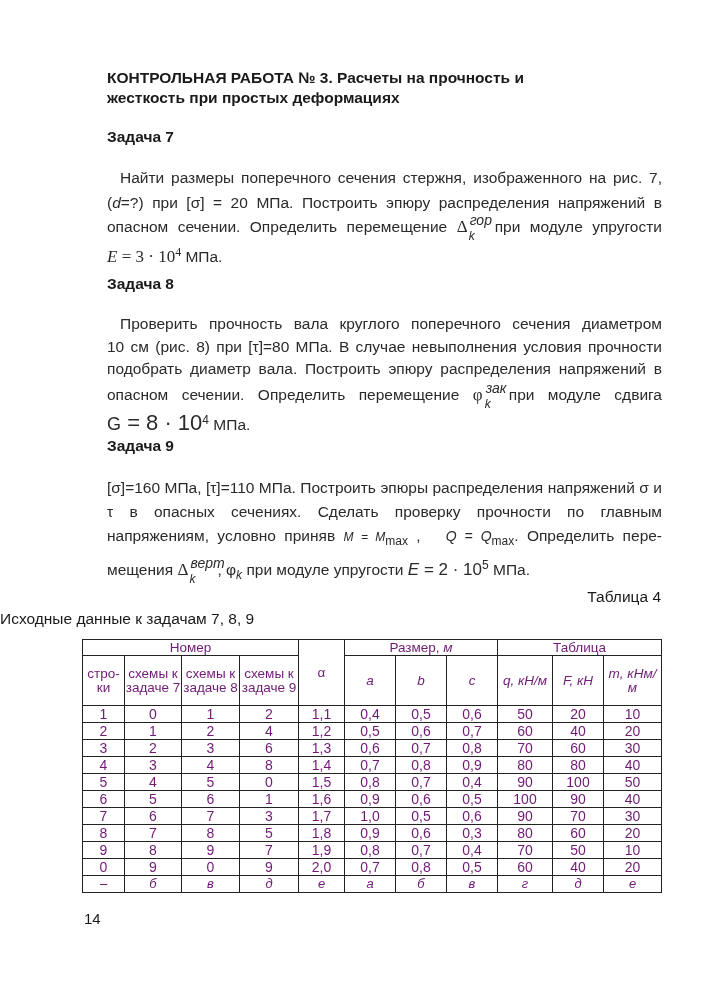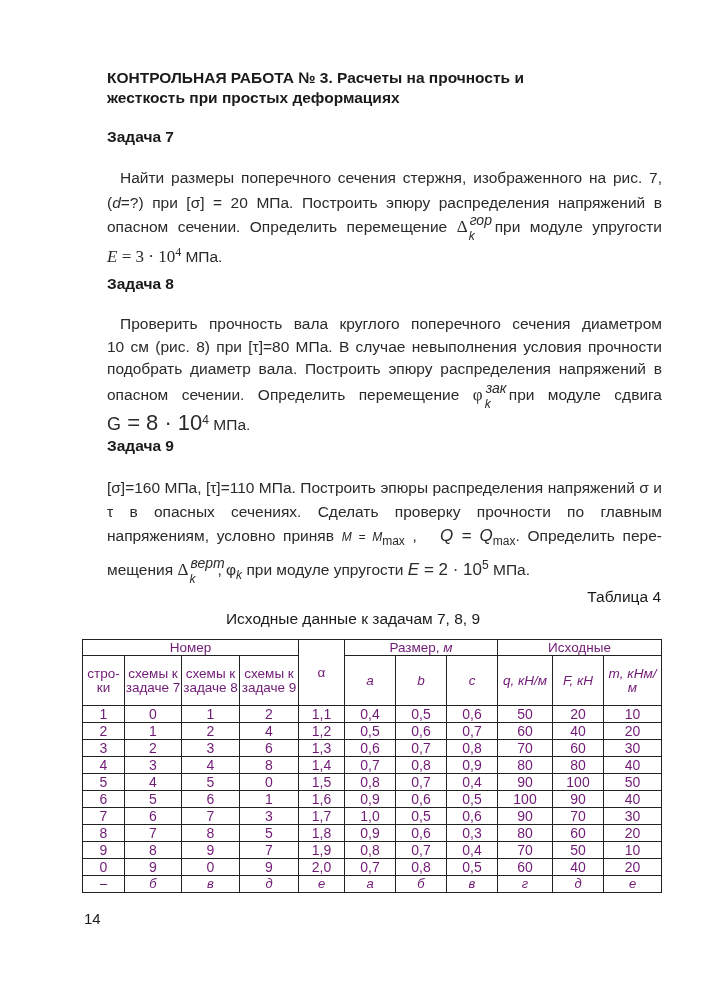--- a/index.html
+++ b/index.html
@@ -12,21 +12,21 @@
           line-height: 24.6px; text-align: justify; text-indent: 13px; color: #2a2a2a; margin-top: 16px; }
   .para .line { display: block; text-align: justify; text-align-last: justify; text-indent: 0; }
   .para .line.first { text-indent: 13px; }
   .para .line.last { text-align-last: left; }
   .math { font-family: "Liberation Serif", serif; font-style: italic; font-size: 17px; }
   .mathup { font-family: "Liberation Serif", serif; font-size: 17px; }
   .sym { position: relative; display: inline-block; }
   .sym .sp { position: absolute; left: 13px; top: -7px; font-size: 14px; font-style: italic; font-family: "Liberation Sans", sans-serif; }
   .sym .sb { position: absolute; left: 12px; top: 9px; font-size: 12px; font-style: italic; font-family: "Liberation Sans", sans-serif; }
   .table-label { position: absolute; right: 45px; top: 588px; font-size: 15.5px; }
-  .table-caption { position: absolute; left: 0; width: 706px; text-align: center; top: 610px; font-size: 15.5px; }
+  .table-caption { position: absolute; left: 0; width: 706px; text-align: left; top: 610px; font-size: 15.5px; }
   table.data { position: absolute; left: 82px; top: 639px; border-collapse: collapse;
                font-size: 13.5px; color: #701a75; }
   table.data td, table.data th { border: 1.3px solid #222; padding: 0; text-align: center;
                font-weight: normal; line-height: 14px; }
   table.data tr.h1 th { height: 15px; }
   table.data tr.h2 th { height: 49px; }
   table.data tr.row td { height: 16px; font-size: 14px; }
   table.data tr.code td { font-style: italic; font-size: 13px; }
   .it { font-style: italic; }
   .page-number { position: absolute; left: 84px; top: 910px; font-size: 15px; }
@@ -53,21 +53,21 @@
   <span class="line">10 см (рис. 8) при [τ]=80 МПа. В случае невыполнения условия прочности</span>
   <span class="line">подобрать диаметр вала. Построить эпюру распределения напряжений в</span>
   <span class="line" style="line-height:28px;"><span>опасном сечении. Определить перемещение</span> <span class="sym mathup" style="width:36px;"><span>φ</span><span class="sp">зак</span><span class="sb">k</span></span><span>при модуле сдвига</span></span>
   <span class="line last"><span class="math" style="font-style:normal;font-family:'Liberation Sans',sans-serif;font-size:18px;">G</span><span style="font-size:22px;"> = 8 · 10</span><sup style="font-size:12px;">4</sup><span> МПа.</span></span>
 </div>
 
 <div class="task-heading" style="top:437px;">Задача 9</div>
 <div class="para" style="top:460px;line-height:24px;">
   <span class="line">[σ]=160 МПа, [τ]=110 МПа. Построить эпюры распределения напряжений σ и</span>
   <span class="line">τ в опасных сечениях. Сделать проверку прочности по главным</span>
-  <span class="line"><span>напряжениям, условно приняв</span> <span class="it" style="font-size:12px;">M = M</span><sub style="font-size:12px;">max</sub><span> ,</span>&nbsp;&nbsp;&nbsp;<span class="it" style="font-size:17px;">Q = Q</span><sub style="font-size:12px;">max</sub><span>. Определить пере-</span></span>
+  <span class="line"><span>напряжениям, условно приняв</span> <span class="it" style="font-size:12px;">M = M</span><sub style="font-size:12px;">max</sub><span> ,</span>&nbsp;&nbsp;&nbsp;<span class="it" style="font-size:14px;">Q = Q</span><sub style="font-size:12px;">max</sub><span>. Определить пере-</span></span>
   <span class="line last"><span>мещения</span> <span class="sym mathup" style="width:40px;"><span>Δ</span><span class="sp">верт</span><span class="sb">k</span></span><span>, φ</span><sub class="it" style="font-size:12px;">k</sub><span> при модуле упругости</span> <span class="it" style="font-size:17px;">E</span><span style="font-size:17px;"> = 2 · 10</span><sup style="font-size:12px;">5</sup><span> МПа.</span></span>
 </div>
 
 <div class="table-label">Таблица 4</div>
 <div class="table-caption">Исходные данные к задачам 7, 8, 9</div>
 
 <table class="data">
   <colgroup>
     <col style="width:42px">
       <col style="width:57px">
@@ -79,21 +79,21 @@
       <col style="width:51px">
     <col style="width:55px">
       <col style="width:51px">
       <col style="width:58px">
   </colgroup>
   <thead>
     <tr class="h1">
       <th colspan="4">Номер</th>
       <th rowspan="2">α</th>
       <th colspan="3"><span>Размер, </span><span class="it">м</span></th>
-      <th colspan="3">Исходные</th>
+      <th colspan="3">Таблица</th>
     </tr>
     <tr class="h2">
       <th>стро-ки</th>
       <th>схемы к задаче 7</th>
       <th>схемы к задаче 8</th>
       <th>схемы к задаче 9</th>
       <th class="it">a</th>
       <th class="it">b</th>
       <th class="it">c</th>
       <th class="it">q, кН/м</th>

